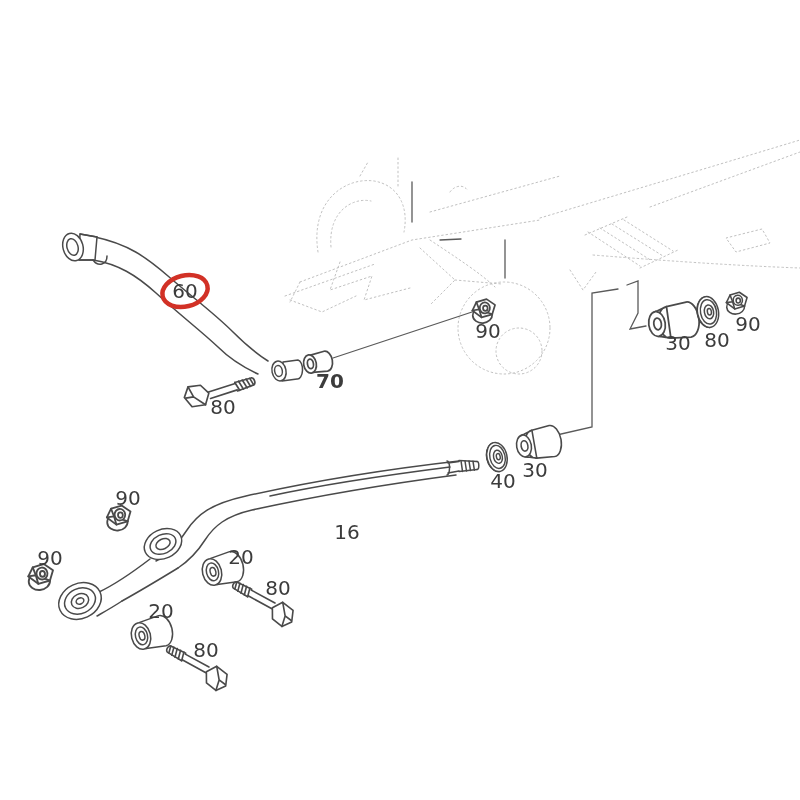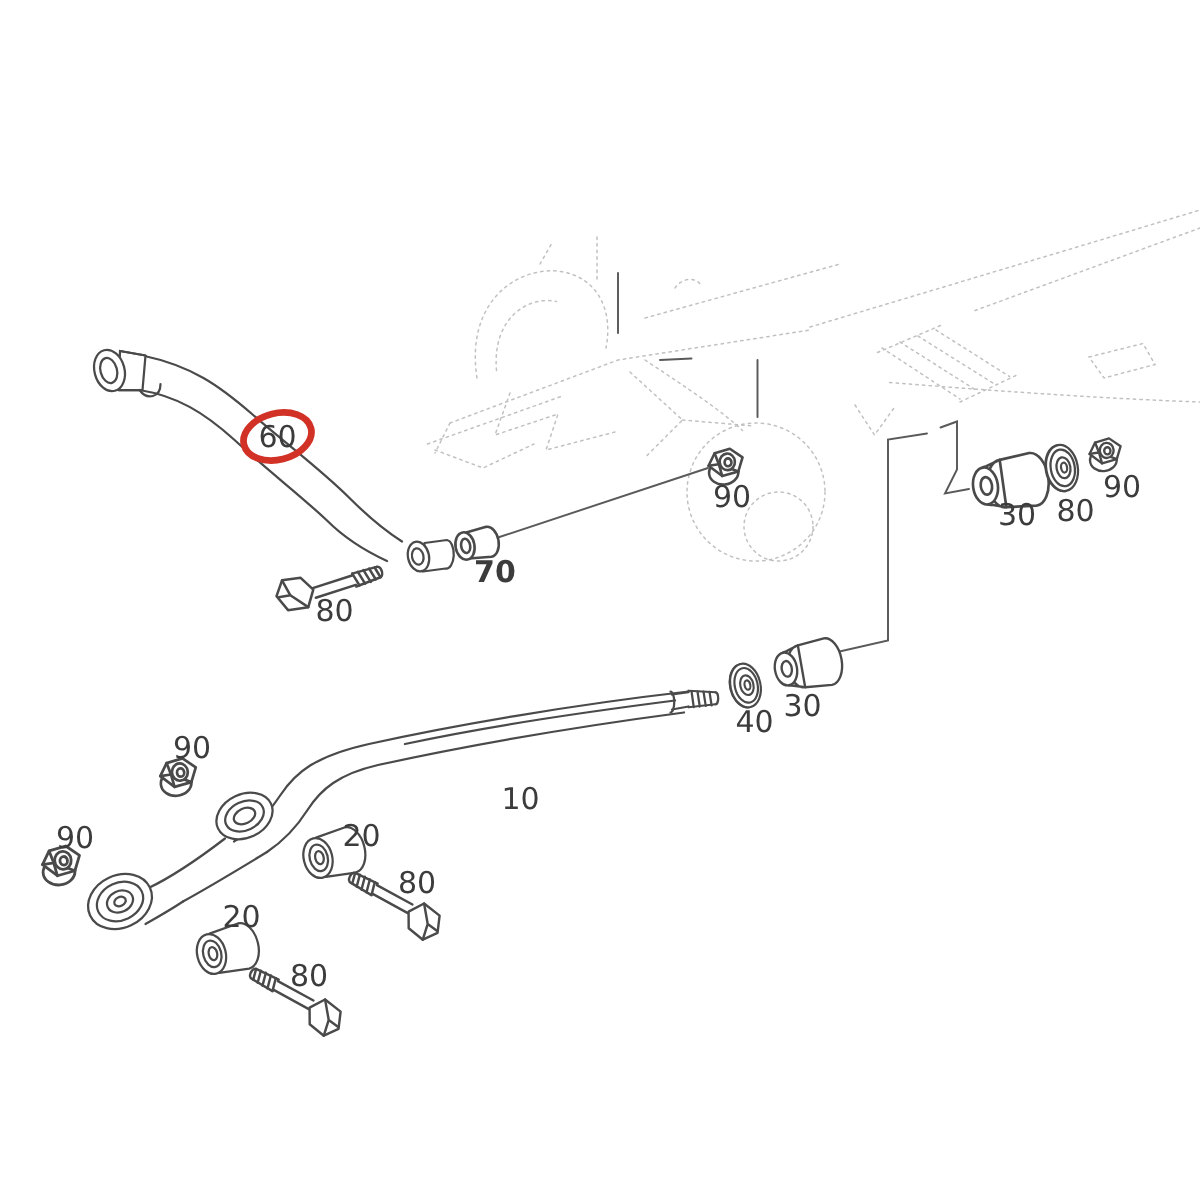--- a/index.html
+++ b/index.html
@@ -175,21 +175,21 @@
 
   <span class="callout" style="left:185px;top:291px;">60</span>
   <span class="callout" style="left:223px;top:407px;">80</span>
   <span class="callout" style="left:330px;top:381px;font-weight:bold;">70</span>
   <span class="callout" style="left:488px;top:331px;">90</span>
   <span class="callout" style="left:678px;top:343px;">30</span>
   <span class="callout" style="left:717px;top:340px;">80</span>
   <span class="callout" style="left:748px;top:324px;">90</span>
   <span class="callout" style="left:503px;top:481px;">40</span>
   <span class="callout" style="left:535px;top:470px;">30</span>
-  <span class="callout" style="left:347px;top:532px;">10</span>
+  <span class="callout" style="left:347px;top:532px;">16</span>
   <span class="callout" style="left:128px;top:498px;">90</span>
   <span class="callout" style="left:50px;top:558px;">90</span>
   <span class="callout" style="left:241px;top:557px;">20</span>
   <span class="callout" style="left:278px;top:588px;">80</span>
   <span class="callout" style="left:161px;top:611px;">20</span>
   <span class="callout" style="left:206px;top:650px;">80</span>
 
 
 </div>
 

